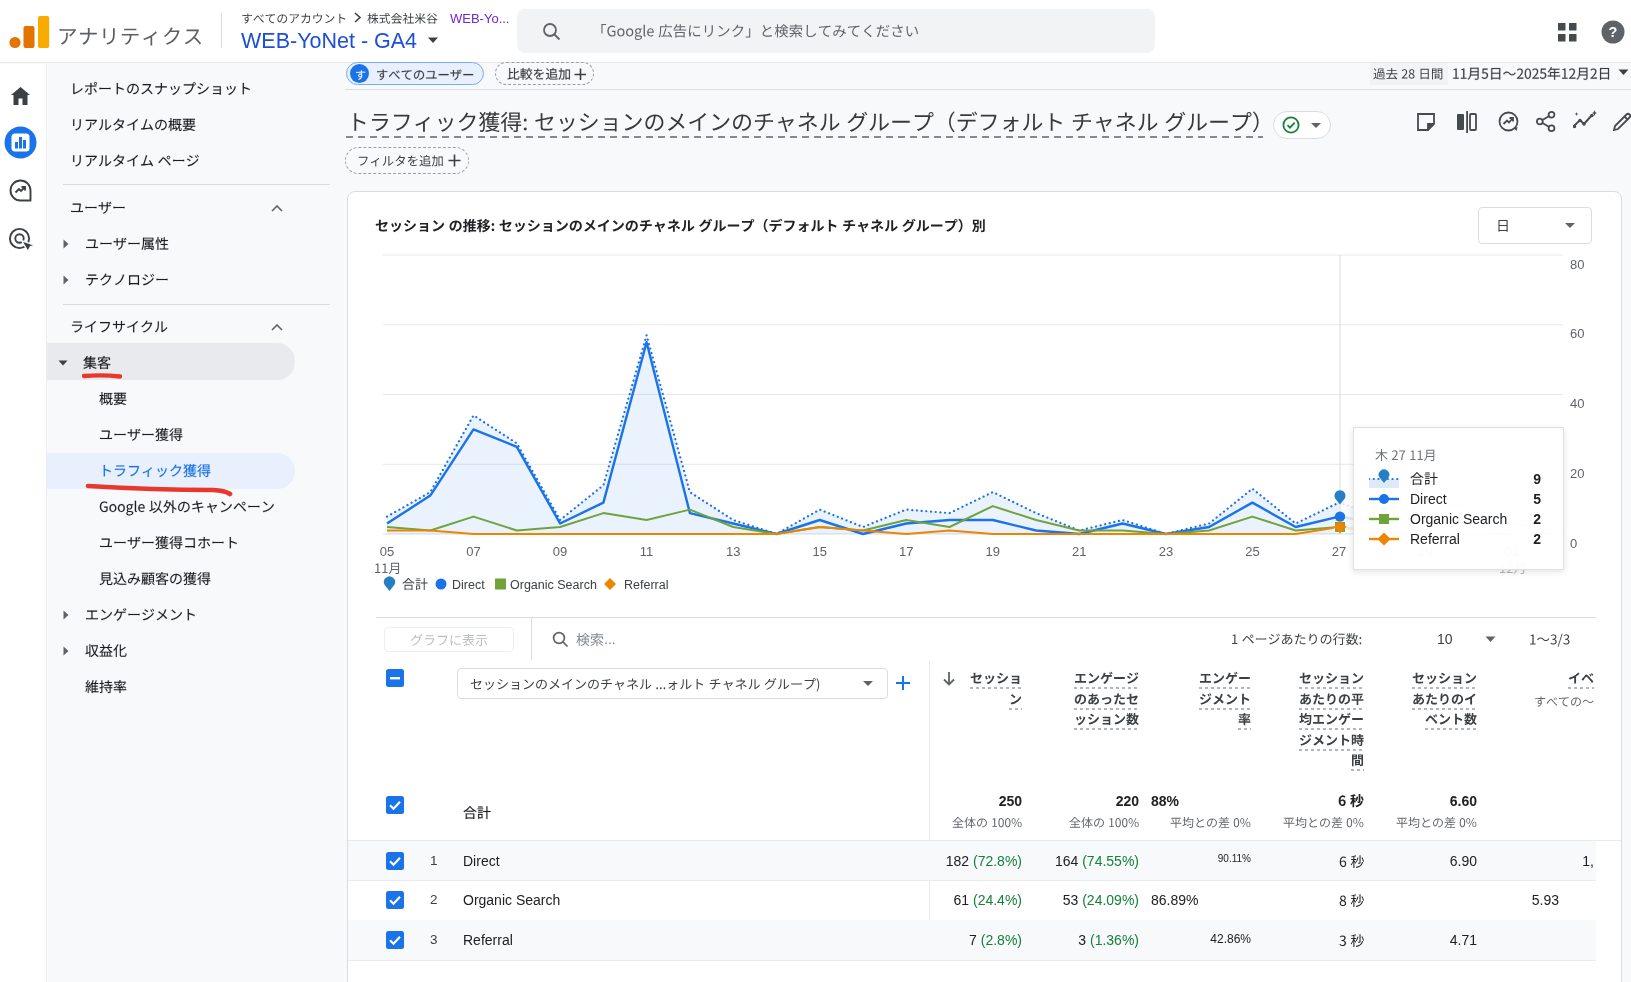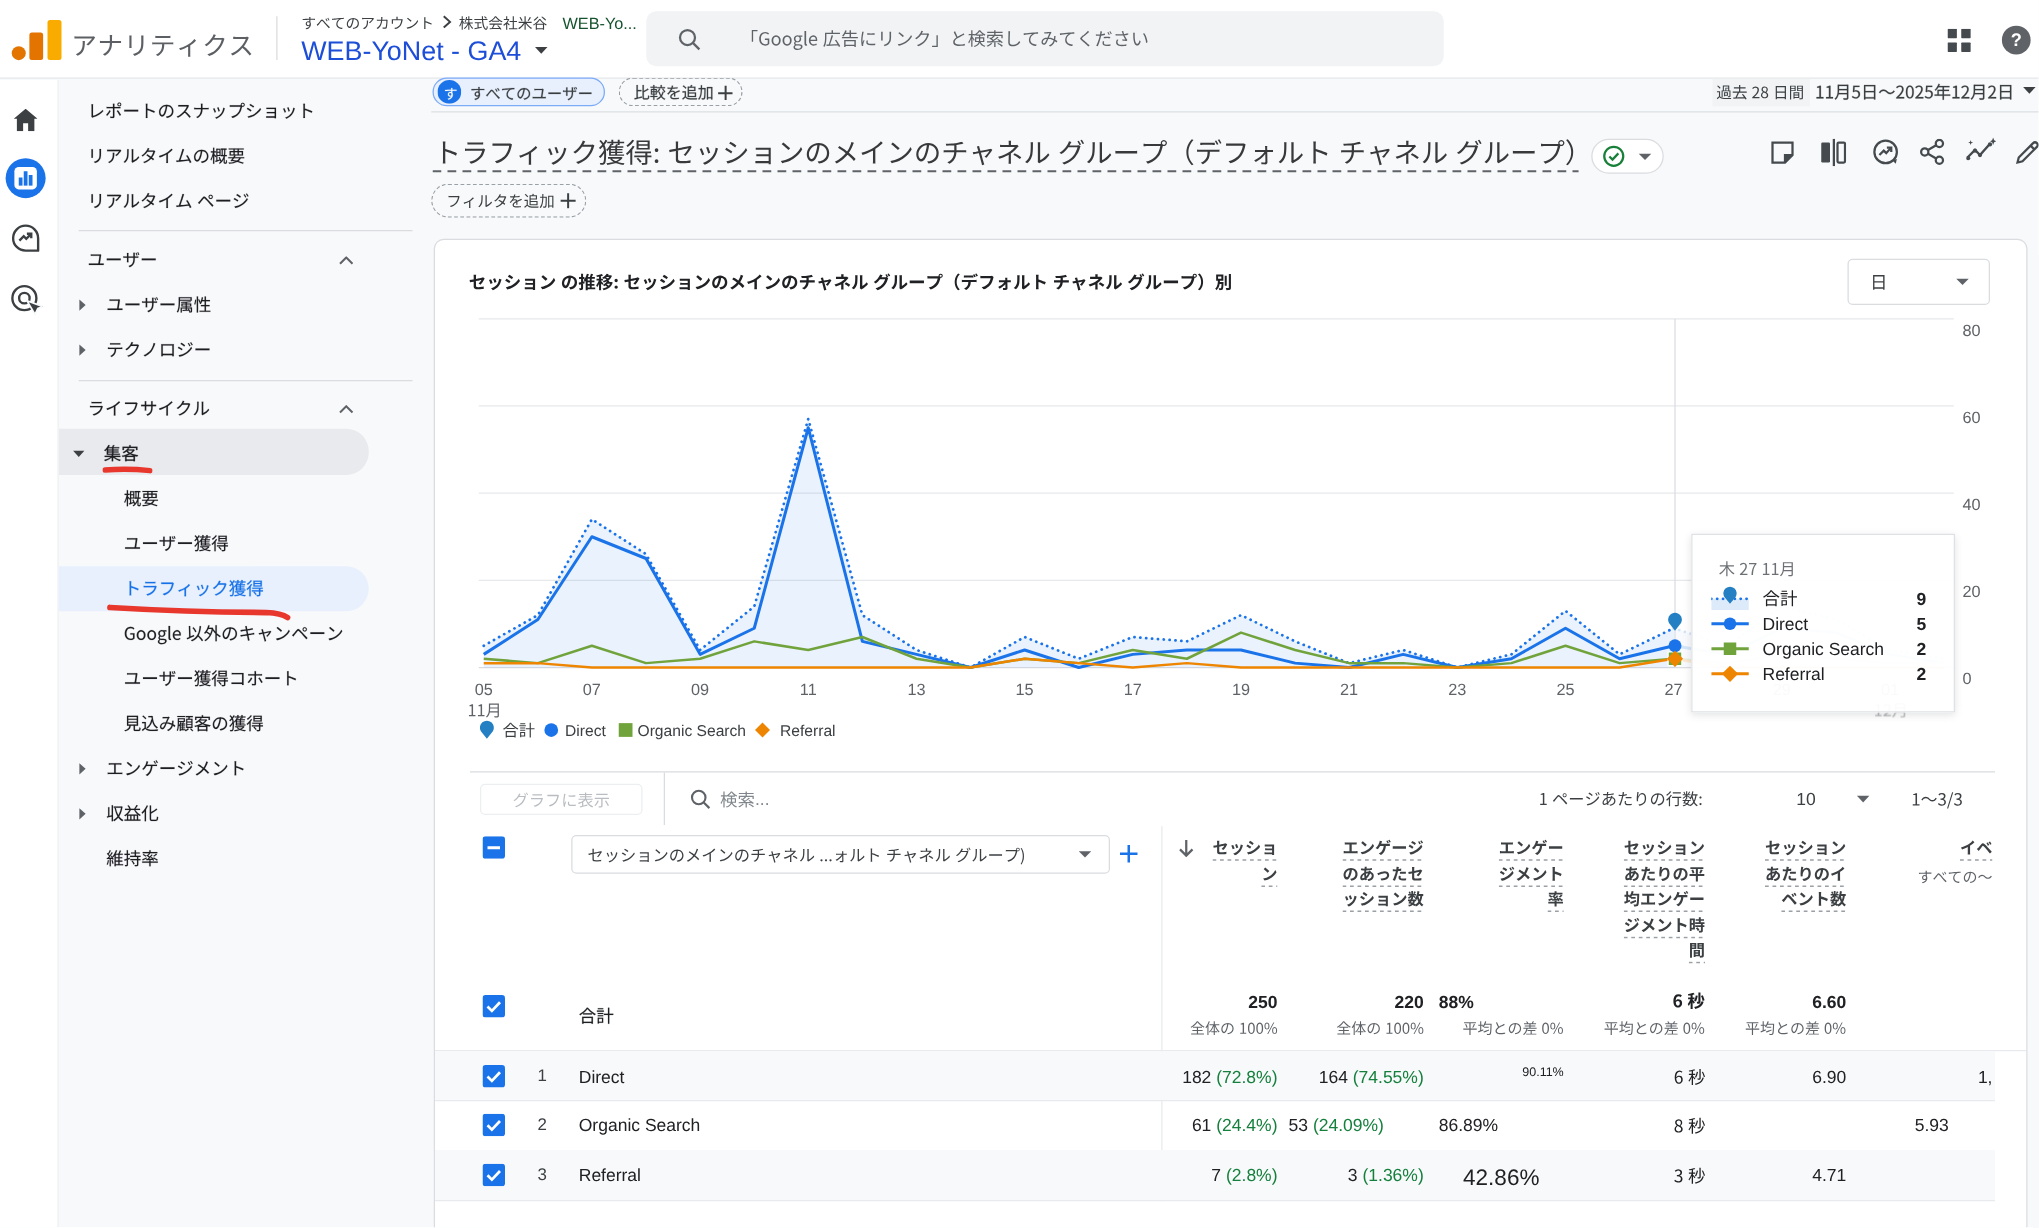--- a/index.html
+++ b/index.html
@@ -50,21 +50,21 @@
     <svg style="position:absolute;left:367.0px;top:12.1px;overflow:visible" width="72" height="14">
       <g transform="translate(0,10.86) scale(0.01180,-0.01180)" fill="#3c4043">
         <use href="#w400_682a" x="0"></use>
         <use href="#w400_5f0f" x="1000"></use>
         <use href="#w400_4f1a" x="2000"></use>
         <use href="#w400_793e" x="3000"></use>
         <use href="#w400_7c73" x="4000"></use>
         <use href="#w400_8c37" x="5000"></use>
       </g>
     </svg>
-    <div class="t" style="left:450px;top:11px;font-size:13px;color:#14532d">WEB-Yo...</div>
+    <div class="t" style="left:450px;top:11px;font-size:13px;color:#6d28d9">WEB-Yo...</div>
     <div class="t" style="left:241px;top:29px;font-size:21.5px;color:#1d4ed8">WEB-YoNet - GA4</div>
     <svg class="abs" style="left:427px;top:36px" width="12" height="8">
       <path d="M1 1.5 L6 7 L11 1.5 Z" fill="#3c4043"></path>
     </svg>
     <div class="abs" style="left:517px;top:9px;width:638px;height:44px;background:#f1f3f4;border-radius:8px"></div>
     <svg class="abs" style="left:542px;top:22px" width="19" height="19" fill="none" stroke="#5f6368" stroke-width="1.8">
       <circle cx="8" cy="8" r="6"></circle>
       <path d="M12.5 12.5 L17.5 17.5"></path>
     </svg>
     <svg style="position:absolute;left:592.0px;top:22.7px;overflow:visible" width="329" height="17">
@@ -826,40 +826,40 @@
     <div class="t" style="left:1377px;top:853px;width:100px;text-align:right;font-size:14px">6.90</div>
     <div class="t" style="left:1560px;top:853px;width:34px;text-align:right;font-size:14px">1,</div>
     <div class="sep" style="left:348px;top:880px;width:1248px;height:1px"></div>
     <svg class="abs" style="left:386px;top:891px" width="18" height="18">
       <rect width="18" height="18" rx="2.5" fill="#1a73e8"></rect>
       <path d="M4 9.2 L7.5 12.7 L14 5.8" stroke="#fff" stroke-width="2.2" fill="none"></path>
     </svg>
     <div class="t" style="left:430px;top:892px;font-size:13.5px;color:#3c4043">2</div>
     <div class="t" style="left:463px;top:892px;font-size:14px;font-weight:500;color:#202124">Organic Search</div>
     <div class="t" style="left:882px;top:892px;width:140px;text-align:right;font-size:14px">61 <span class="g">(24.4%)</span></div>
-    <div class="t" style="left:999px;top:892px;width:140px;text-align:center;font-size:14px">53 <span class="g">(24.09%)</span></div>
+    <div class="t" style="left:999px;top:892px;width:140px;text-align:right;font-size:14px">53 <span class="g">(24.09%)</span></div>
     <div class="t" style="left:1151px;top:892px;width:100px;font-size:14px">86.89%</div>
     <svg style="position:absolute;left:1338.6px;top:893.1px;overflow:visible" width="27" height="16">
       <g transform="translate(0,12.88) scale(0.01400,-0.01400)" fill="#202124">
         <use href="#w400_0038" x="0"></use>
         <use href="#w400_79d2" x="815"></use>
       </g>
     </svg>
     <div class="t" style="left:1459px;top:892px;width:100px;text-align:right;font-size:14px">5.93</div>
     <div class="sep" style="left:348px;top:920px;width:1248px;height:1px"></div>
     <div class="abs" style="left:348px;top:920px;width:1248px;height:40px;background:#f8f9fa"></div>
     <svg class="abs" style="left:386px;top:931px" width="18" height="18">
       <rect width="18" height="18" rx="2.5" fill="#1a73e8"></rect>
       <path d="M4 9.2 L7.5 12.7 L14 5.8" stroke="#fff" stroke-width="2.2" fill="none"></path>
     </svg>
     <div class="t" style="left:430px;top:932px;font-size:13.5px;color:#3c4043">3</div>
     <div class="t" style="left:463px;top:932px;font-size:14px;font-weight:500;color:#202124">Referral</div>
     <div class="t" style="left:882px;top:932px;width:140px;text-align:right;font-size:14px">7 <span class="g">(2.8%)</span></div>
     <div class="t" style="left:999px;top:932px;width:140px;text-align:right;font-size:14px">3 <span class="g">(1.36%)</span></div>
-    <div class="t" style="left:1151px;top:932px;width:100px;text-align:center;font-size:18px">42.86%</div>
+    <div class="t" style="left:1151px;top:932px;width:100px;text-align:right;font-size:12px">42.86%</div>
     <svg style="position:absolute;left:1338.6px;top:933.1px;overflow:visible" width="27" height="16">
       <g transform="translate(0,12.88) scale(0.01400,-0.01400)" fill="#202124">
         <use href="#w400_0033" x="0"></use>
         <use href="#w400_79d2" x="815"></use>
       </g>
     </svg>
     <div class="t" style="left:1377px;top:932px;width:100px;text-align:right;font-size:14px">4.71</div>
     <div class="sep" style="left:348px;top:960px;width:1248px;height:1px"></div>
     <svg style="position:absolute;left:70.0px;top:81.1px;overflow:visible" width="184" height="16">
       <g transform="translate(0,12.88) scale(0.01400,-0.01400)" fill="#202124" stroke="#202124" stroke-width="8">

